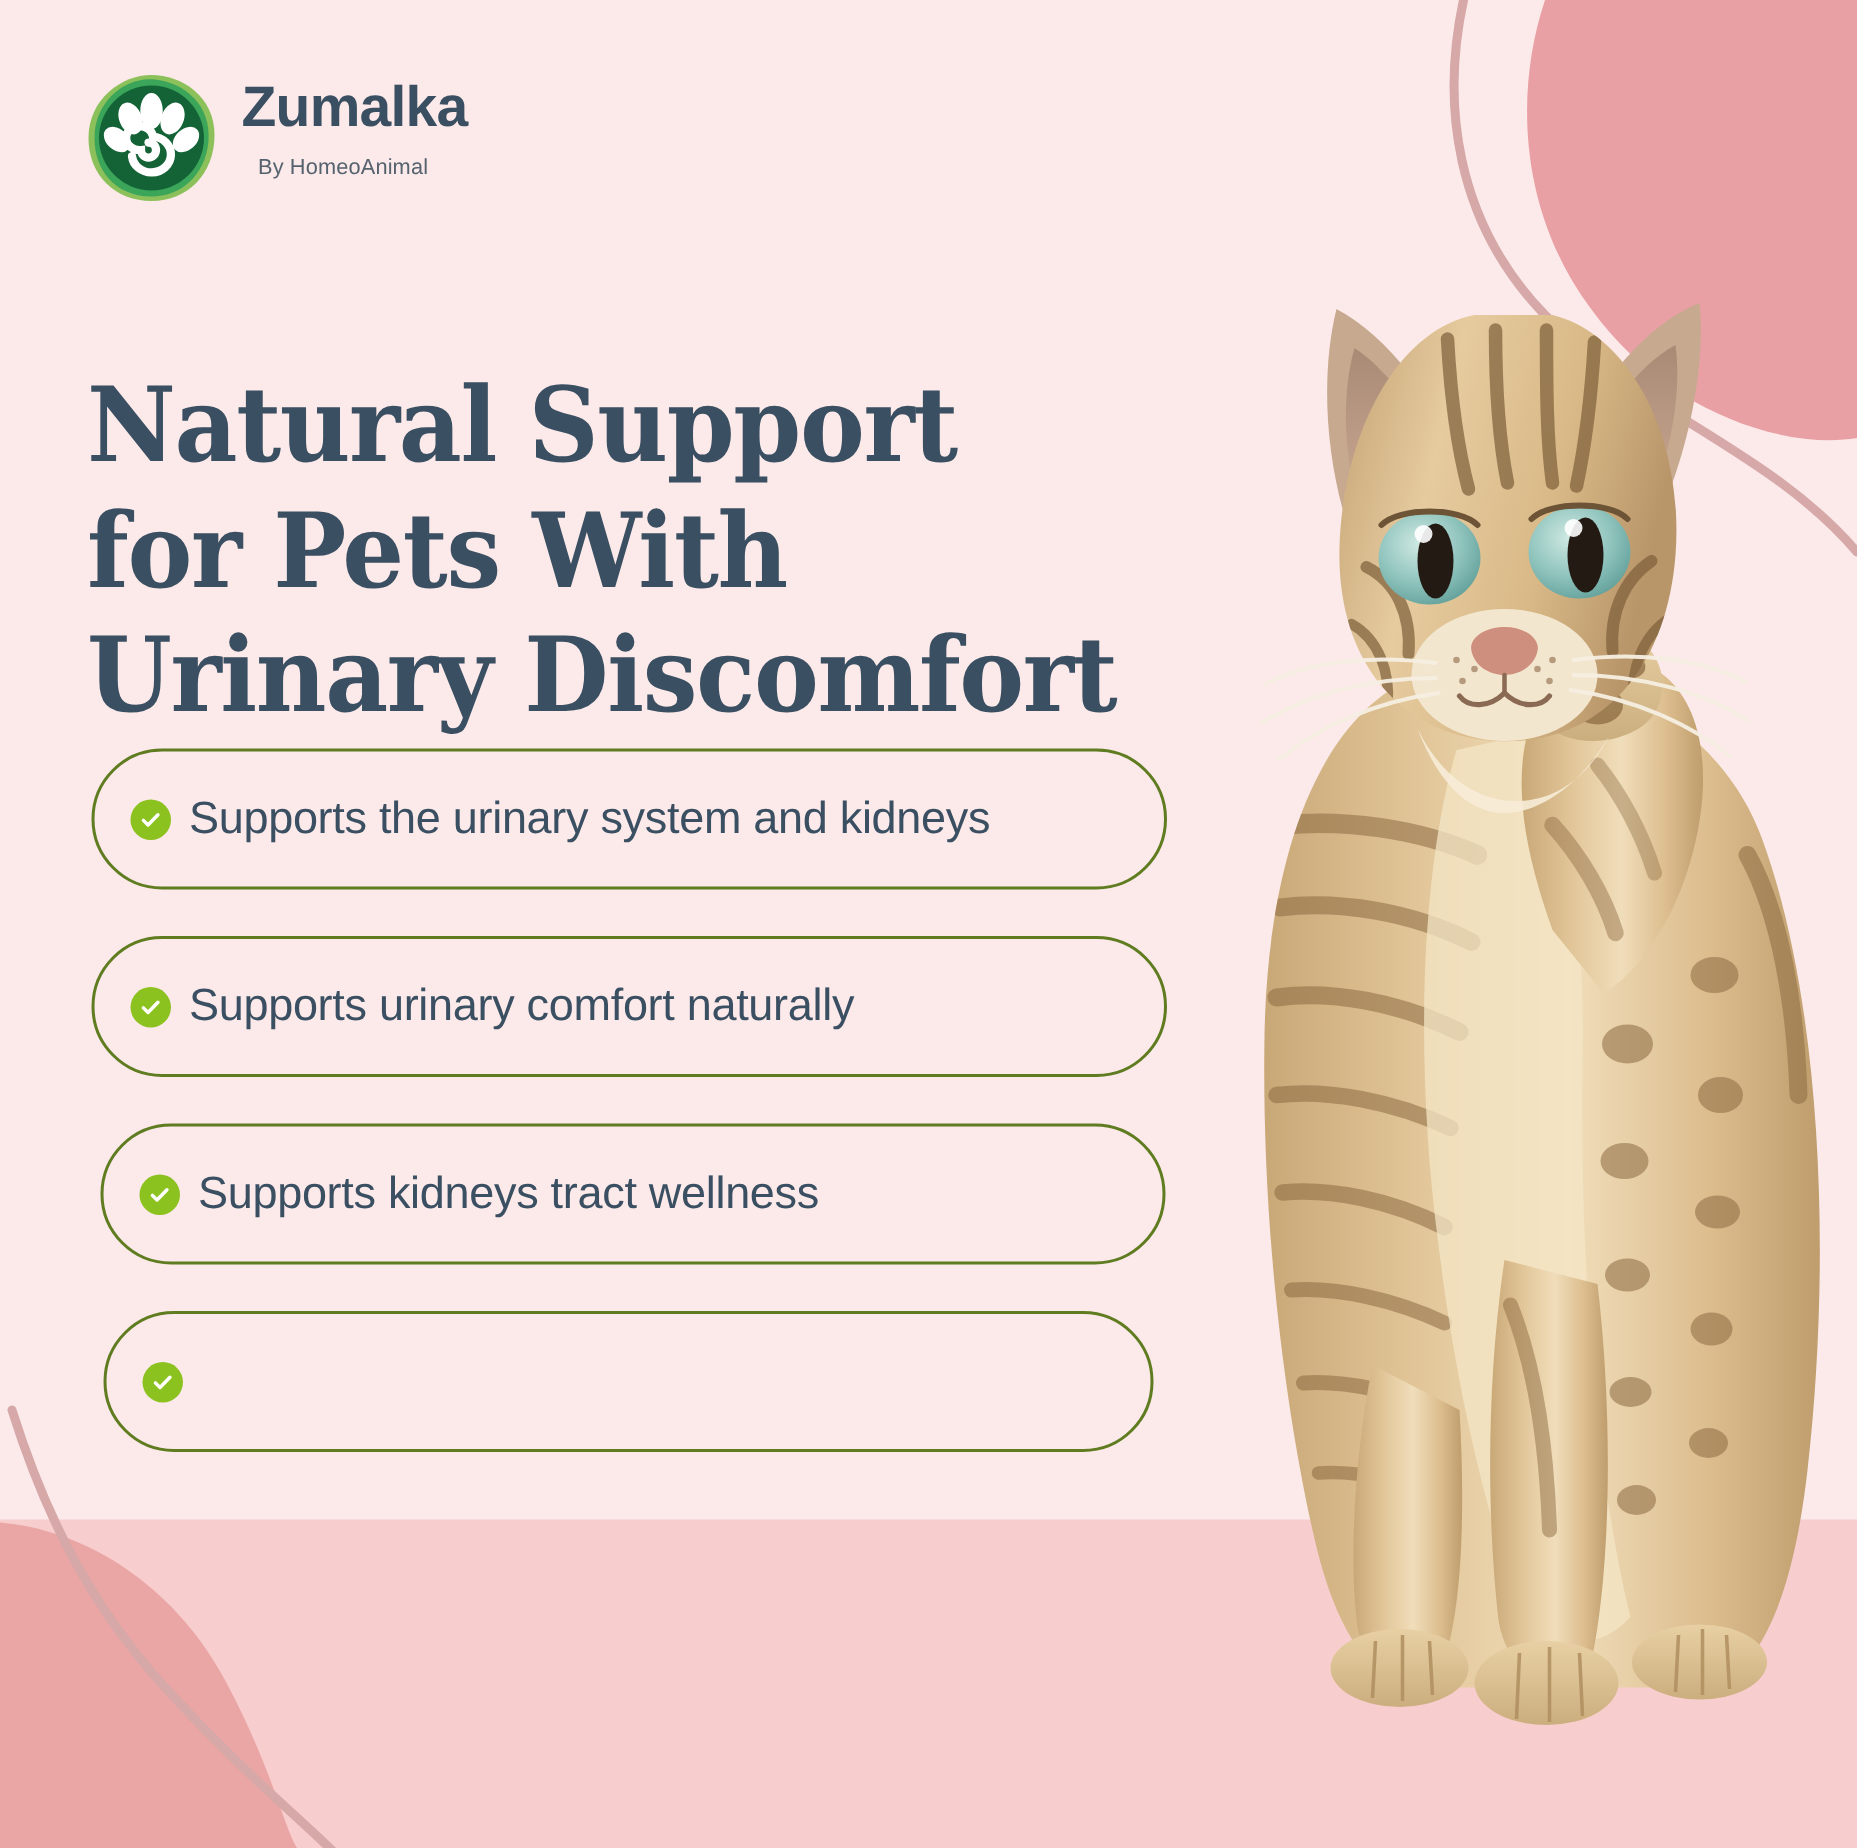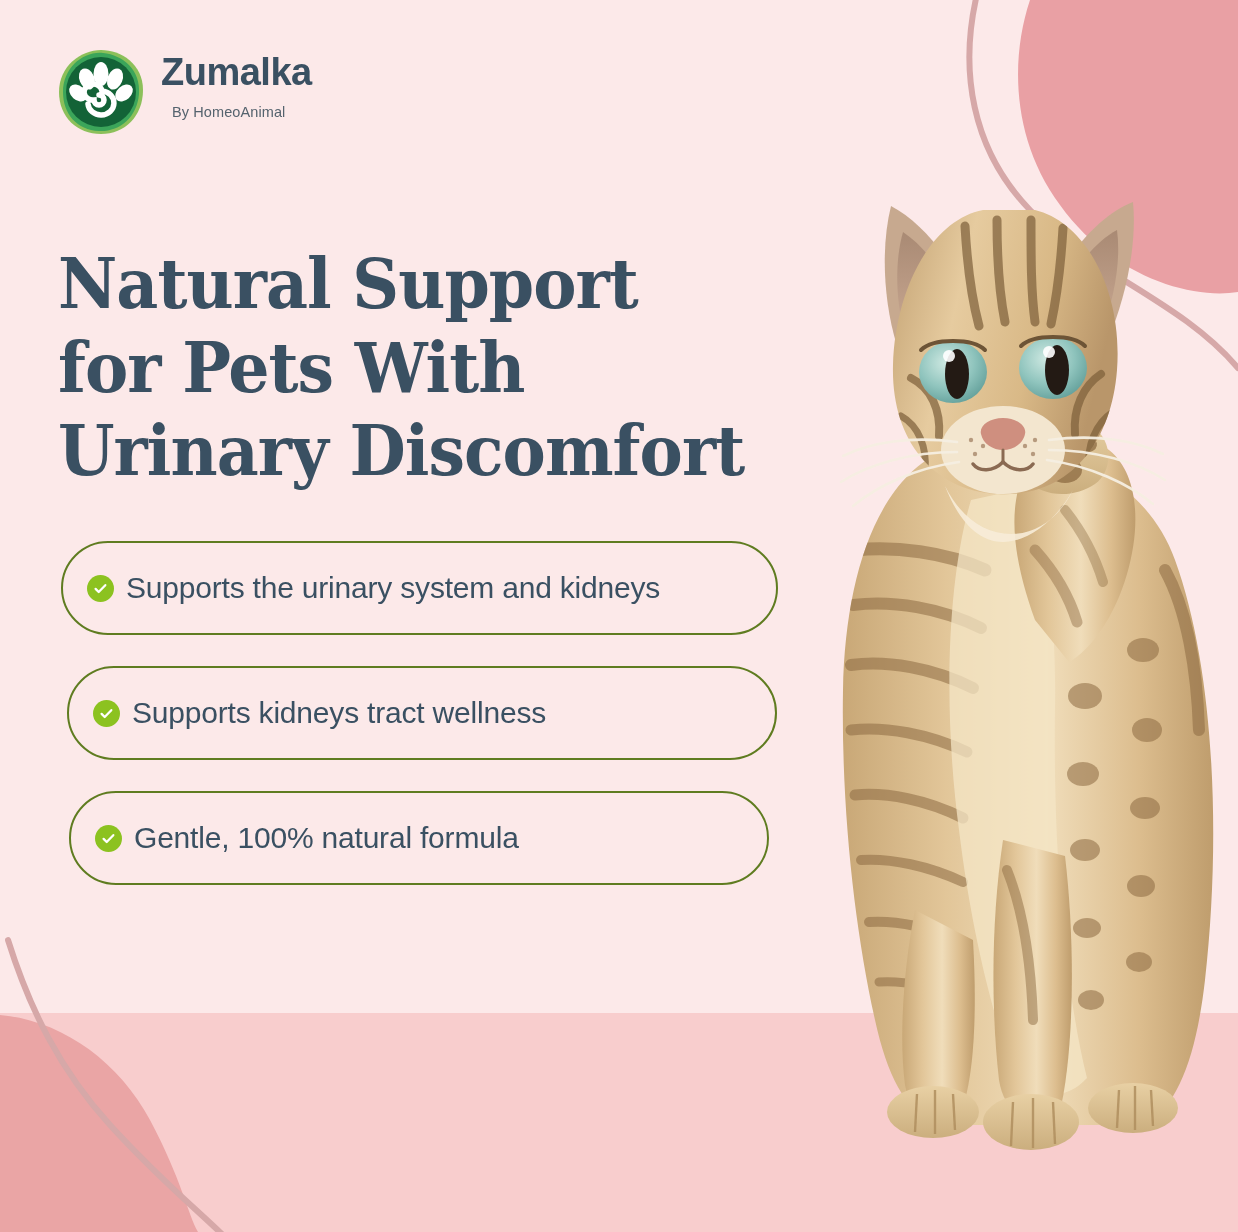--- a/index.html
+++ b/index.html
@@ -79,21 +79,20 @@
     transform-origin: left top;
   }
   .headline .hl-line { display: block; white-space: nowrap; }
 
   
   .pill-list {
     position: absolute;
     left: 61px;
     top: 499px;
     z-index: 5;
-    margin-top: 42px;
   }
   .pill {
     position: relative;
     display: flex;
     align-items: center;
     box-sizing: border-box;
     height: 94px;
     border: 2px solid #5f7c20;
     border-radius: 999px;
     background: transparent;
@@ -195,37 +194,44 @@
 
     <div class="pill" style="width:717px;">
       <span class="pill-check">
         <svg width="17" height="17" viewBox="0 0 17 17" aria-hidden="true">
           <path d="M3.6,8.9 L6.7,12.0 L13.3,5.2" fill="none" stroke="#ffffff" stroke-width="2.3" stroke-linecap="round" stroke-linejoin="round"></path>
         </svg>
       </span>
       <span class="pill-text">Supports the urinary system and kidneys</span>
     </div>
 
+    <div class="pill" style="width:717px;">
+      <span class="pill-check">
+        <svg width="17" height="17" viewBox="0 0 17 17" aria-hidden="true">
+          <path d="M3.6,8.9 L6.7,12.0 L13.3,5.2" fill="none" stroke="#ffffff" stroke-width="2.3" stroke-linecap="round" stroke-linejoin="round"></path>
+        </svg>
+      </span>
+      <span class="pill-text">Supports urinary comfort naturally</span>
+    </div>
 
     <div class="pill" style="width:710px; margin-left:6px;">
       <span class="pill-check">
         <svg width="17" height="17" viewBox="0 0 17 17" aria-hidden="true">
           <path d="M3.6,8.9 L6.7,12.0 L13.3,5.2" fill="none" stroke="#ffffff" stroke-width="2.3" stroke-linecap="round" stroke-linejoin="round"></path>
         </svg>
       </span>
       <span class="pill-text">Supports kidneys tract wellness</span>
     </div>
 
     <div class="pill" style="width:700px; margin-left:8px;">
       <span class="pill-check">
         <svg width="17" height="17" viewBox="0 0 17 17" aria-hidden="true">
           <path d="M3.6,8.9 L6.7,12.0 L13.3,5.2" fill="none" stroke="#ffffff" stroke-width="2.3" stroke-linecap="round" stroke-linejoin="round"></path>
         </svg>
       </span>
-      <span class="pill-text">Gentle, 100% natural formula</span>
     </div>
 
   </div>
 
   <div class="cat-wrap">
     <svg viewBox="0 0 520 1010" width="520" height="1010" aria-hidden="true">
       <defs>
         <linearGradient id="furBody" x1="0" y1="0" x2="1" y2="0">
           <stop offset="0%" stop-color="#c9a877"></stop>
           <stop offset="28%" stop-color="#e2c699"></stop>

